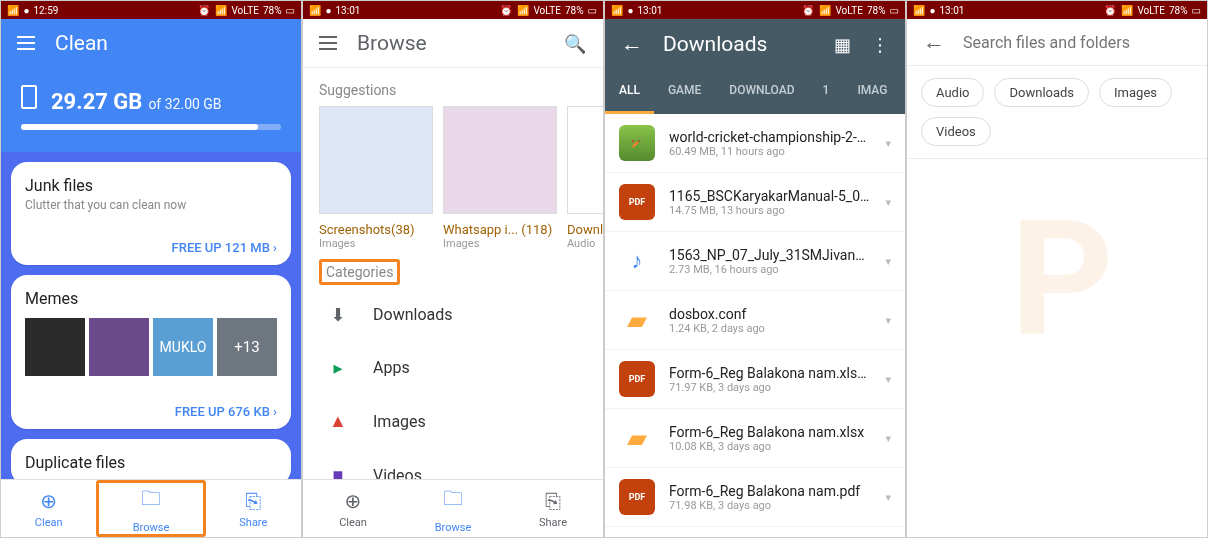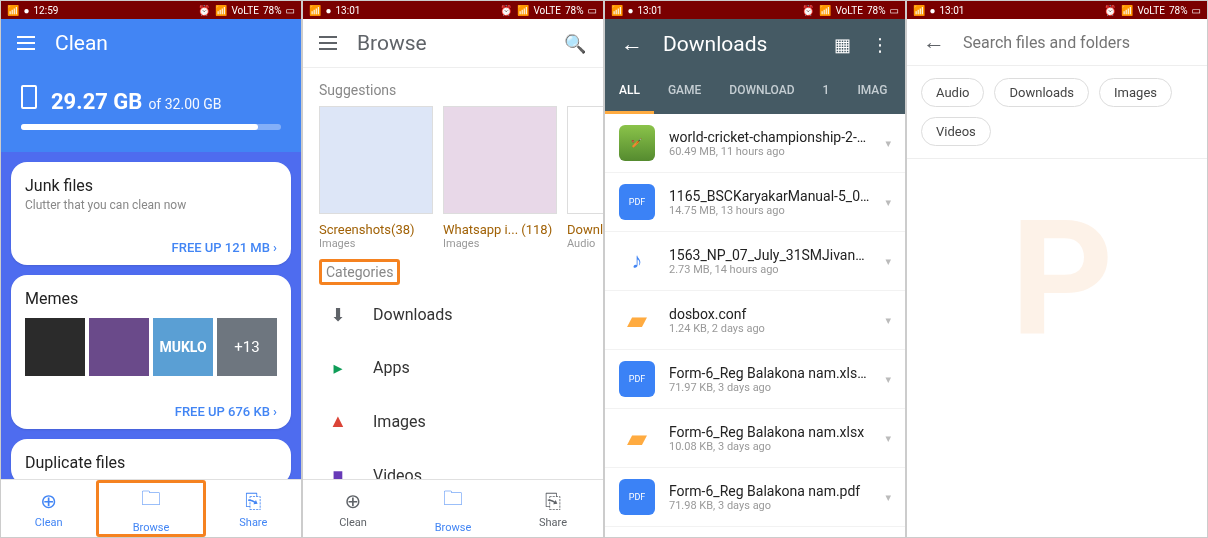--- a/index.html
+++ b/index.html
@@ -22,21 +22,21 @@
 .gb-used{font-size:22px;font-weight:700}
 .gb-total{font-size:14px;opacity:.95}
 .progress{height:6px;background:rgba(255,255,255,.35);border-radius:3px;margin-top:10px;position:relative}
 .progress-fill{position:absolute;left:0;top:0;bottom:0;width:91%;background:#fff;border-radius:3px}
 .card{background:#fff;margin:10px 10px 0;border-radius:16px;padding:14px 14px 10px;box-shadow:0 1px 2px rgba(0,0,0,.1)}
 .card-title{font-size:16px;color:#222;margin-bottom:3px}
 .card-sub{font-size:12px;color:#888}
 .free-up{text-align:right;color:#4285f4;font-size:13px;font-weight:500;margin-top:28px}
 .memes-thumbs{display:flex;gap:4px;margin-top:10px}
 .meme{width:66px;height:58px;background:#ddd;font-size:9px;display:flex;align-items:center;justify-content:center;color:#fff}
-.m1{background:#2b2b2b}.m2{background:#6a4a8a}.m3{background:#5a9fd4;font-weight:bold;font-size:14px}.m4{background:#c8d8e8;color:#555;position:relative}
+.m1{background:#2b2b2b}.m2{background:#6a4a8a}.m3{background:#5a9fd4;font-weight:normal;font-size:14px}.m4{background:#c8d8e8;color:#555;position:relative}
 .m4 .overlay{position:absolute;inset:0;background:rgba(0,0,0,.45);display:flex;align-items:center;justify-content:center;font-size:15px;color:#fff}
 .bottom-nav{position:absolute;bottom:0;left:0;right:0;height:58px;background:#fff;border-top:1px solid #e0e0e0;display:flex}
 .nav-item{flex:1;display:flex;flex-direction:column;align-items:center;justify-content:center;gap:3px;color:#4285f4;font-size:11px}
 .nav-item.gray{color:#5f6368}
 .nav-icon{font-size:20px}
 .hl{border:3px solid #f58220;border-radius:3px;padding:2px 4px}
 .sec-label{color:#888;font-size:14px;padding:14px 16px 8px}
 .sugg-row{display:flex;gap:10px;padding:0 16px;overflow:hidden}
 .sugg{width:114px;flex-shrink:0}
 .sugg-thumb{width:114px;height:108px;background:#e8eef8;border:1px solid #ddd;display:flex;align-items:center;justify-content:center;font-size:28px;color:#4285f4}
@@ -45,21 +45,21 @@
 .cat-list{padding:0 0}
 .cat-item{display:flex;align-items:center;gap:24px;padding:16px 24px;font-size:16px;color:#333}
 .cat-icon{width:22px;text-align:center;font-size:18px}
 .tabs-dark{background:#455a64;display:flex;color:#c5ced3;font-size:12px;font-weight:500}
 .tab{padding:14px 14px;border-bottom:3px solid transparent;white-space:nowrap}
 .tab.active{color:#fff;border-bottom-color:#ffab40}
 .file-list{background:#fff}
 .file-item{display:flex;align-items:center;gap:14px;padding:11px 14px;border-bottom:1px solid #f2f2f2}
 .file-icon{width:36px;height:36px;border-radius:6px;display:flex;align-items:center;justify-content:center;font-size:16px;color:#fff;flex-shrink:0}
 .fi-app{background:linear-gradient(135deg,#ff9800,#f57c00)}
-.fi-pdf{background:#3b82f6;font-size:9px;font-weight:normal}
+.fi-pdf{background:#c2410c;font-size:9px;font-weight:bold}
 .fi-audio{background:none;color:#4285f4;font-size:22px}
 .fi-file{background:none;color:#ffab40;font-size:26px}
 .file-meta{flex:1;min-width:0}
 .file-name{font-size:14px;color:#222;white-space:nowrap;overflow:hidden;text-overflow:ellipsis}
 .file-info{font-size:11px;color:#999}
 .file-chev{color:#bbb;font-size:11px}
 .hdr-dark .right{margin-left:auto;display:flex;gap:20px;font-size:18px}
 .search-hdr{display:flex;align-items:center;padding:10px 16px;gap:18px;border-bottom:1px solid #eee}
 .search-input{border:none;font-size:16px;color:#999;flex:1;outline:none}
 .chips{display:flex;gap:10px;padding:12px 14px;flex-wrap:wrap;border-bottom:1px solid #eee}
@@ -255,21 +255,21 @@
         <div class="file-meta">
           <div class="file-name">1165_BSCKaryakarManual-5_001....</div>
           <div class="file-info">14.75 MB, 13 hours ago</div>
         </div>
         <div class="file-chev">▾</div>
       </div>
       <div class="file-item">
         <div class="file-icon fi-audio">♪</div>
         <div class="file-meta">
           <div class="file-name">1563_NP_07_July_31SMJivanChar...</div>
-          <div class="file-info">2.73 MB, 14 hours ago</div>
+          <div class="file-info">2.73 MB, 16 hours ago</div>
         </div>
         <div class="file-chev">▾</div>
       </div>
       <div class="file-item">
         <div class="file-icon fi-file">▰</div>
         <div class="file-meta">
           <div class="file-name">dosbox.conf</div>
           <div class="file-info">1.24 KB, 2 days ago</div>
         </div>
         <div class="file-chev">▾</div>

